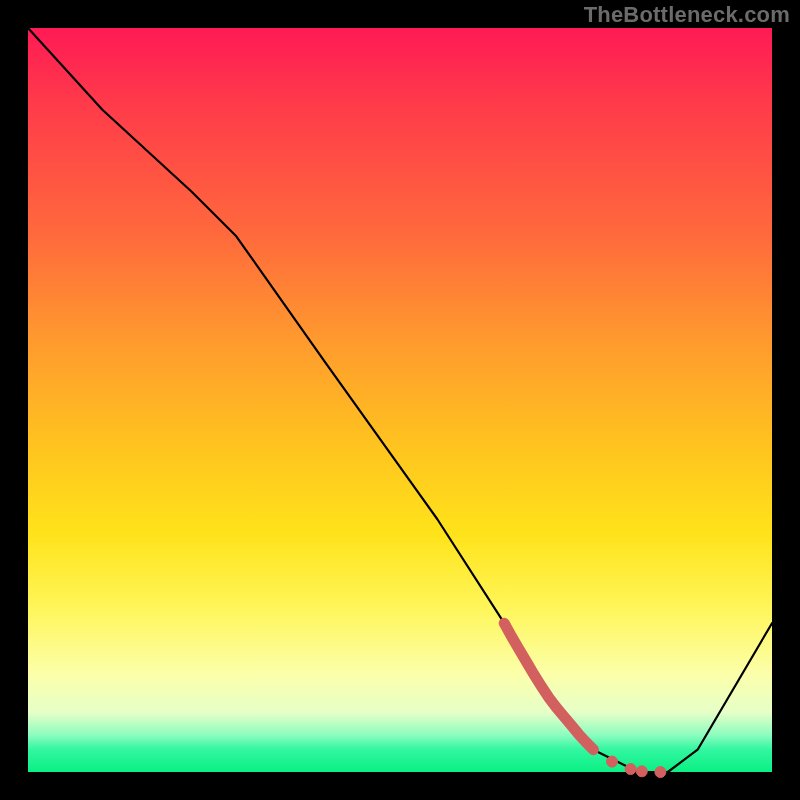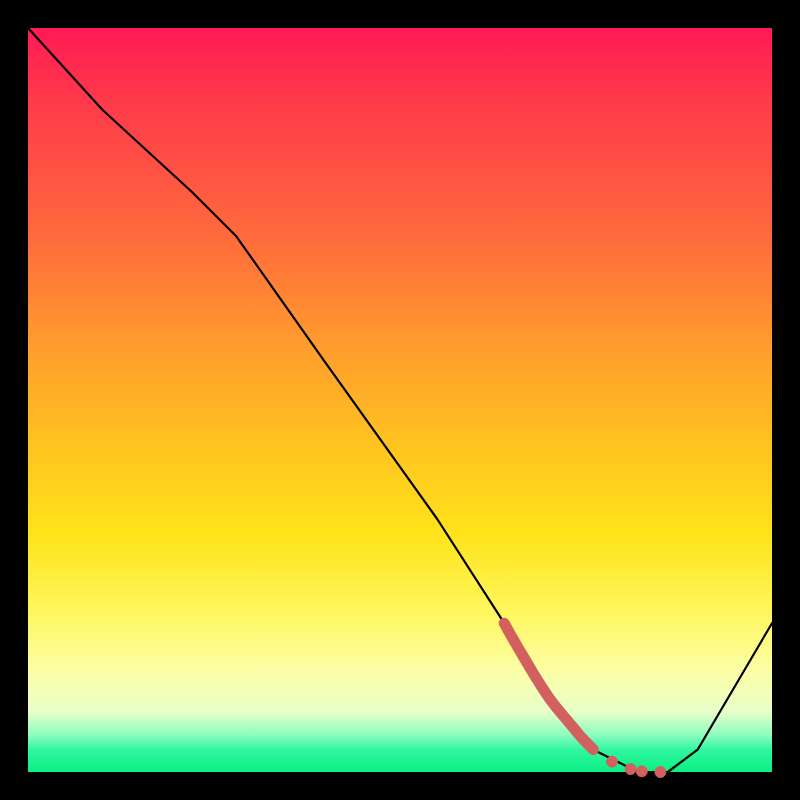--- a/index.html
+++ b/index.html
@@ -67,20 +67,21 @@
   }
   .ticks {
     fill: #d2605e;
     stroke: #d2605e;
   }
 </style>
 </head>
 <body>
 
 <div class="outer">
+  <div class="watermark">TheBottleneck.com</div>
 
   <div class="plot">
     <svg class="curve" viewBox="0 0 744 744">
       <path class="line" d="M0.0 0.0 L74.4 81.8 L163.7 163.7 L208.3 208.3 L297.6 334.8 L409.2 491.0 L476.2 595.2 L520.8 669.6 L565.4 721.7 L610.1 744.0 L639.8 744.0 L669.6 721.7 L744.0 595.2"></path>
       <g class="ticks">
           <path d="M476.2 595.2 L483.6 608.6 L491.0 621.2 L498.5 633.9 L505.9 646.5 L513.4 658.4 L520.8 669.6 L528.2 679.3 L535.7 688.2 L543.1 697.1 L550.6 706.1 L558.0 714.2 L565.4 721.7" fill="none" stroke="#d2605e" stroke-width="11" stroke-linecap="round"></path>
           <circle cx="584.0" cy="733.6" r="5.5" fill="#d2605e"></circle>
           <circle cx="602.6" cy="741.0" r="5.5" fill="#d2605e"></circle>
           <circle cx="613.8" cy="743.3" r="5.5" fill="#d2605e"></circle>
           <circle cx="632.4" cy="744.0" r="5.5" fill="#d2605e"></circle>

